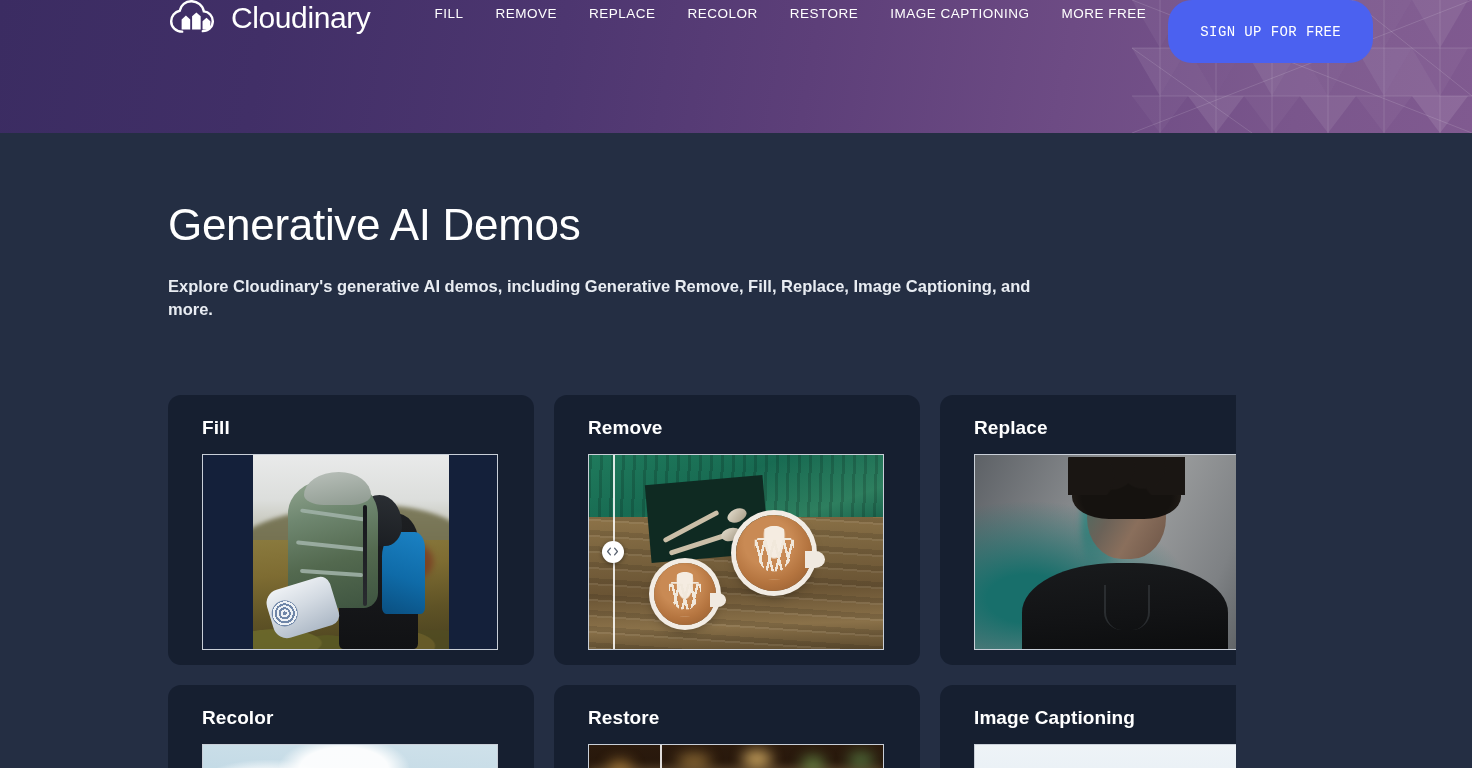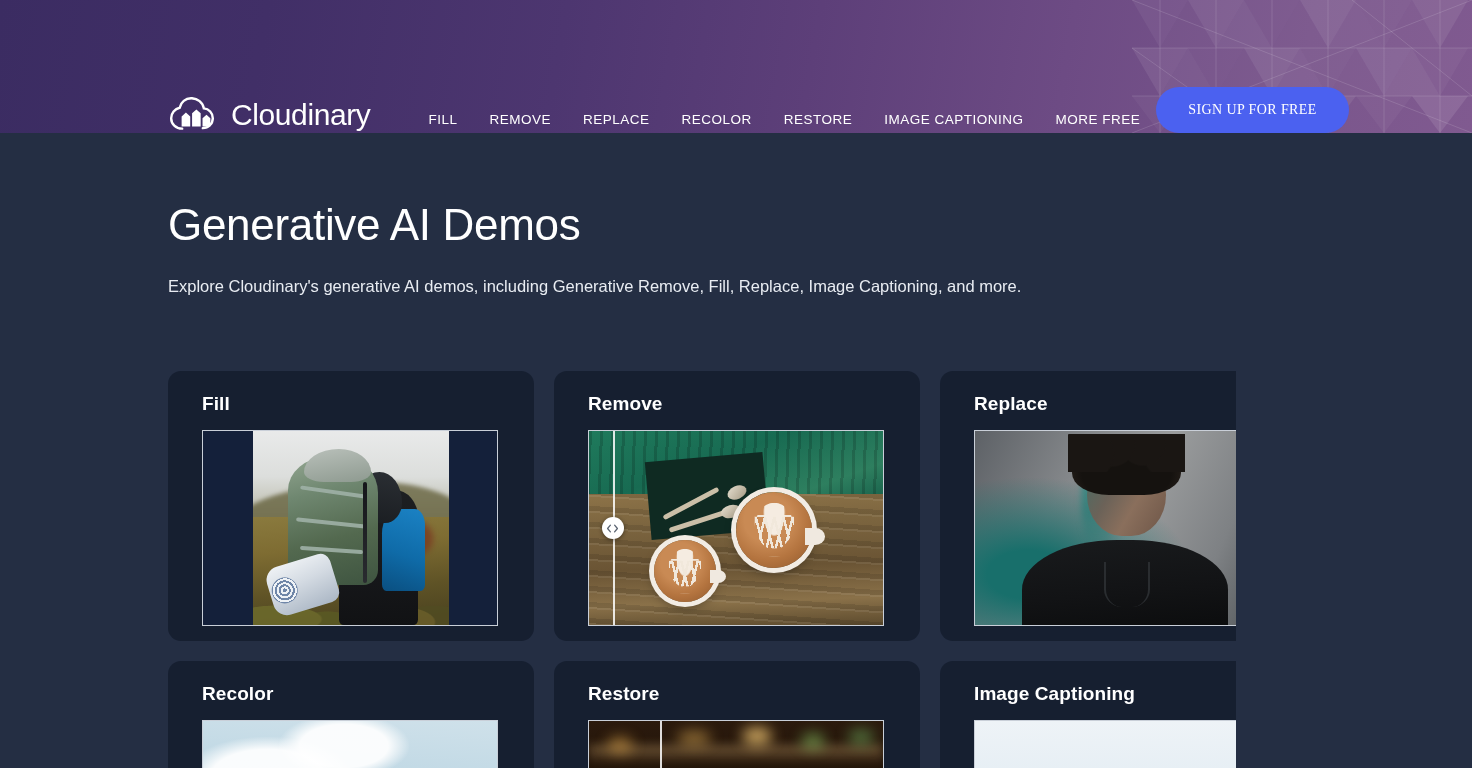--- a/index.html
+++ b/index.html
@@ -34,23 +34,24 @@
     top: 0; right: 0;
     width: 340px; height: 133px;
     pointer-events: none;
     opacity: 1;
   }
   .header-inner {
     position: relative;
     z-index: 3;
     height: 133px;
     display: flex;
-    align-items: flex-end;
+    align-items: flex-start;
     padding-left: 168px;
     padding-right: 168px;
+    gap: 6px;
   }
 
   .logo {
     display: flex;
     align-items: center;
     gap: 7px;
     flex: 0 0 auto;
     cursor: pointer;
   }
   .logo-mark { width: 56px; height: 36px; display: block; }
@@ -79,23 +80,23 @@
     white-space: nowrap;
     cursor: pointer;
   }
 
   .signup-btn {
     flex: 0 0 auto;
     background: #4b61f0;
     color: #ffffff;
     border: none;
     border-radius: 24px;
-    height: 46px;
+    height: 63px;
     padding: 0 32px;
-    font-family: Liberation Serif, serif;
+    font-family: Liberation Mono, monospace;
     font-size: 14px;
     letter-spacing: 0.4px;
     cursor: pointer;
     white-space: nowrap;
   }
 
   
   .page {
     width: 1236px;
     background: #242e43;
@@ -108,21 +109,21 @@
     color: #ffffff;
     font-size: 44px;
     font-weight: 400;
     letter-spacing: -0.3px;
     line-height: 1.1;
     padding-top: 68px;
   }
   .page-subtitle {
     color: #e8ecf2;
     font-size: 16.5px;
-    font-weight: 400;
+    font-weight: 700;
     line-height: 1.4;
     margin-top: 26px;
   }
 
   
   .demo-grid {
     display: grid;
     grid-template-columns: repeat(3, 366px);
     gap: 20px;
     margin-top: 73px;

